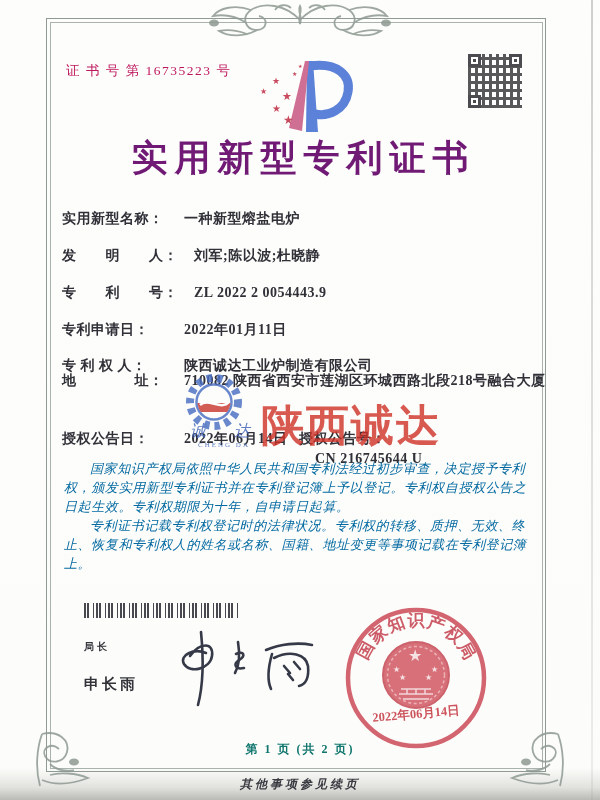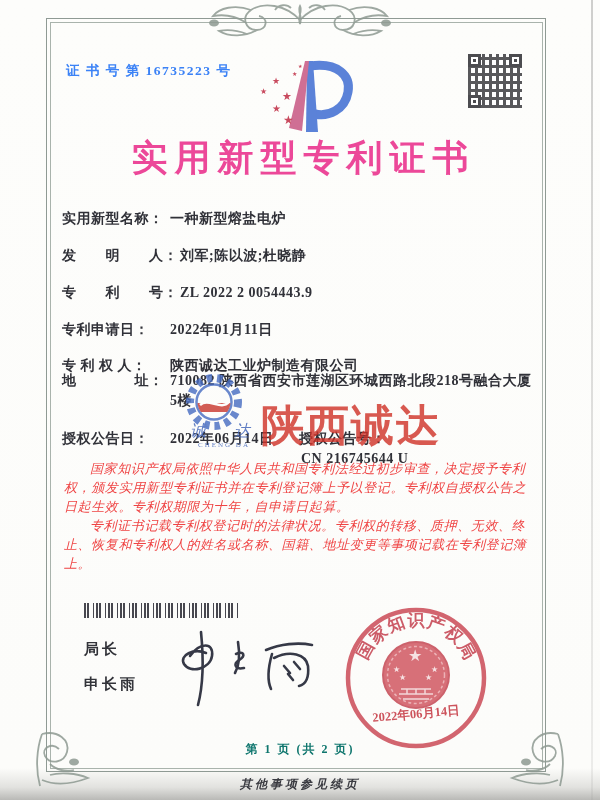--- a/index.html
+++ b/index.html
@@ -12,48 +12,48 @@
   .page{position:absolute;inset:0;}
   .paper-edge-right{position:absolute;top:0;right:7px;width:2px;height:100%;
     background:linear-gradient(180deg,rgba(150,150,148,.45),rgba(150,150,148,.15));}
   
   .frame-outer{position:absolute;left:46px;top:18px;width:498px;height:752px;
     border:1.5px solid #8f9a94;}
   .frame-inner{position:absolute;left:2.5px;top:2.5px;right:2.5px;bottom:2.5px;
     border:1px solid #a9b3ac;}
   .ornament{position:absolute;}
   
-  .cert-no{position:absolute;left:66px;top:62px;font-size:13.5px;font-weight:700;
-    letter-spacing:1.5px;color:#3b82f6;}
+  .cert-no{position:absolute;left:66px;top:62px;font-size:13.5px;font-weight:400;
+    letter-spacing:1.5px;color:#be185d;}
   .qr{position:absolute;left:468px;top:54px;width:54px;height:54px;background:
     repeating-linear-gradient(90deg,#3c3c40 0 3px,transparent 3px 7px),
     repeating-linear-gradient(0deg,#3c3c40 0 3px,transparent 3px 8px);
     background-color:#fff;opacity:.85;}
   .finder{position:absolute;width:13px;height:13px;border:3px solid #2e2e33;background:#fff;box-sizing:border-box;}
   .finder::after{content:"";position:absolute;left:2px;top:2px;width:3px;height:3px;background:#2e2e33;}
   .f-tl{left:0;top:0;} .f-tr{right:0;top:0;} .f-bl{left:0;bottom:0;}
   .logo{position:absolute;left:252px;top:54px;}
   .title{position:absolute;left:0;top:134px;width:600px;text-align:center;
-    font-size:36px;font-weight:700;letter-spacing:7px;padding-left:7px;box-sizing:border-box;color:#ec4899;}
+    font-size:36px;font-weight:700;letter-spacing:7px;padding-left:7px;box-sizing:border-box;color:#701a75;}
   
   .field-row{position:absolute;left:62px;width:486px;display:flex;align-items:flex-start;
     font-size:14px;font-weight:700;letter-spacing:.5px;color:#303138;line-height:20px;}
   .flabel{flex:0 0 auto;min-width:106px;white-space:pre;}
-  .fvalue{margin-left:2px;}
+  .fvalue{margin-left:16px;}
   .pair2{position:absolute;left:237px;top:0;display:flex;flex-direction:column;}
   .pair2 .flabel{min-width:92px;}
   
   .paras{position:absolute;left:64px;top:459px;width:474px;font-size:13px;line-height:19px;
-    font-style:italic;font-weight:500;letter-spacing:.6px;color:#ef4444;}
+    font-style:italic;font-weight:500;letter-spacing:.6px;color:#0369a1;}
   .paras p{margin:0;text-indent:2em;}
   
   .barcode{position:absolute;left:84px;top:603px;width:154px;height:15px;background:
     repeating-linear-gradient(90deg,#2f2f38 0 2px,transparent 2px 3px,#2f2f38 3px 5px,
     transparent 5px 9px,#2f2f38 9px 10px,transparent 10px 12px);opacity:.88;}
-  .director-title{position:absolute;left:84px;top:640px;font-size:15px;font-weight:600;letter-spacing:3px;}
+  .director-title{position:absolute;left:84px;top:640px;font-size:10px;font-weight:600;letter-spacing:3px;}
   .director-name{position:absolute;left:84px;top:675px;font-size:15px;font-weight:600;letter-spacing:3px;}
   .signature{position:absolute;left:138px;top:612px;z-index:3;}
   .seal{position:absolute;left:343px;top:605px;z-index:4;}
   
   .watermark-logo{position:absolute;left:176px;top:372px;z-index:5;opacity:.82;}
   .watermark-text{position:absolute;left:261px;top:369px;z-index:5;font-size:43px;font-weight:700;
     letter-spacing:2px;color:rgba(206,48,38,.8);white-space:nowrap;margin-top:28px;}
   
   .page-num{position:absolute;left:0;top:741px;width:600px;text-align:center;
     font-size:12px;font-weight:600;letter-spacing:2px;color:#0f766e;}
@@ -152,21 +152,20 @@
     <span class="fvalue">2022年01月11日</span>
   </div>
   <div class="field-row" style="top:356px">
     <span class="flabel">专 利 权 人：</span>
     <span class="fvalue">陕西诚达工业炉制造有限公司</span>
   </div>
   <div class="field-row" style="top:371px">
     <span class="flabel">地　　　　址：</span>
     <span class="fvalue">
       <div>710082 陕西省西安市莲湖区环城西路北段218号融合大厦</div>
-      <div>5楼</div>
     </span>
   </div>
   <div class="field-row" style="top:429px">
     <span class="flabel">授权公告日：</span>
     <span class="fvalue">2022年06月14日</span>
     <span class="pair2">
       <span class="flabel">授权公告号：</span>
       <span class="fvalue">CN 216745644 U</span>
     </span>
   </div>

